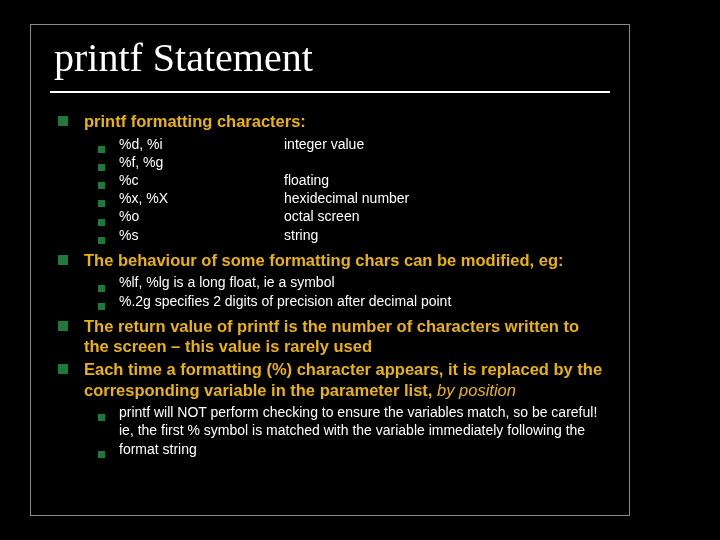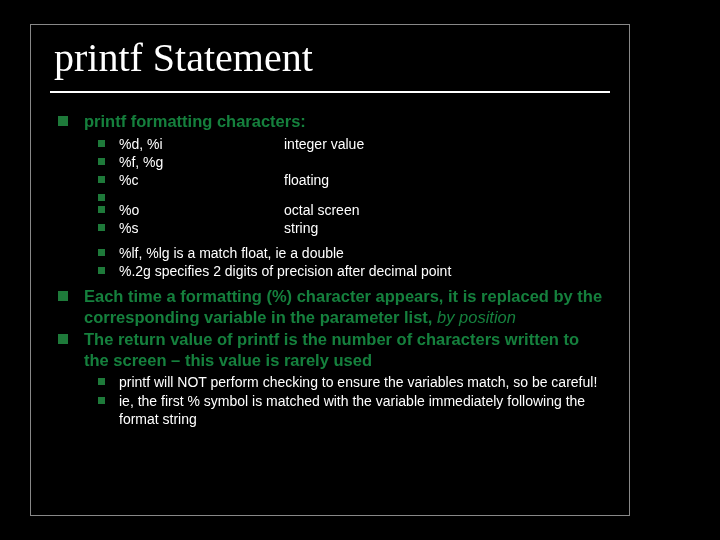--- a/index.html
+++ b/index.html
@@ -36,31 +36,31 @@
   }
   ul { list-style: none; }
   .lvl1 > li {
     display: flex;
     align-items: flex-start;
     margin-bottom: 2px;
   }
   .lvl1 > li > .txt {
     font-size: 16.5px;
     font-weight: bold;
-    color: #15803d;
+    color: #eab308;
     line-height: 1.25;
   }
   .lvl2 {
     margin-left: 40px;
     margin-top: 3px;
     margin-bottom: 6px;
   }
   .lvl2 > li {
     display: flex;
-    align-items: flex-start;
+    align-items: flex-end;
     margin-bottom: 0px;
   }
   .lvl2 > li .txt {
     font-size: 14px;
     color: #fff;
     line-height: 1.3;
   }
   .bullet1 {
     width: 10px; height: 10px;
     background: #1e7a3a;
@@ -113,59 +113,67 @@
             </li>
           <li>
               <span class="bullet2"></span>
               <span class="txt fmt-row">
                 <span class="fmt-l">%c</span>
                 <span>floating</span>
               </span>
             </li>
           <li>
               <span class="bullet2"></span>
+              <span class="txt fmt-row">
+                <span class="fmt-l">%x, %X</span>
+                <span>hexidecimal number</span>
+              </span>
             </li>
           <li>
               <span class="bullet2"></span>
               <span class="txt fmt-row">
                 <span class="fmt-l">%o</span>
                 <span>octal screen</span>
               </span>
             </li>
           <li>
               <span class="bullet2"></span>
               <span class="txt fmt-row">
                 <span class="fmt-l">%s</span>
                 <span>string</span>
               </span>
             </li>
         </ul>
       </li>
 
+      <li>
+        <span class="bullet1"></span>
+        <span class="txt block">The behaviour of some formatting chars can be modified, eg:</span>
+      </li>
       <li style="display:block">
         <ul class="lvl2">
           <li>
               <span class="bullet2"></span>
-              <span class="txt">%lf, %lg is a match float, ie a double</span>
+              <span class="txt">%lf, %lg is a long float, ie a symbol</span>
             </li>
           <li>
               <span class="bullet2"></span>
               <span class="txt">%.2g specifies 2 digits of precision after decimal point</span>
             </li>
         </ul>
       </li>
 
       <li>
         <span class="bullet1"></span>
-        <span class="txt block"><span>Each time a formatting (%) character appears, it is replaced by the corresponding variable in the parameter list, </span><span class="italic">by position</span></span>
+        <span class="txt block">The return value of printf is the number of characters written to the screen – this value is rarely used</span>
       </li>
 
       <li>
         <span class="bullet1"></span>
-        <span class="txt block">The return value of printf is the number of characters written to the screen – this value is rarely used</span>
+        <span class="txt block"><span>Each time a formatting (%) character appears, it is replaced by the corresponding variable in the parameter list, </span><span class="italic">by position</span></span>
       </li>
       <li style="display:block">
         <ul class="lvl2">
           <li>
               <span class="bullet2"></span>
               <span class="txt">printf will NOT perform checking to ensure the variables match, so be careful!</span>
             </li>
           <li>
               <span class="bullet2"></span>
               <span class="txt">ie, the first % symbol is matched with the variable immediately following the format string</span>

